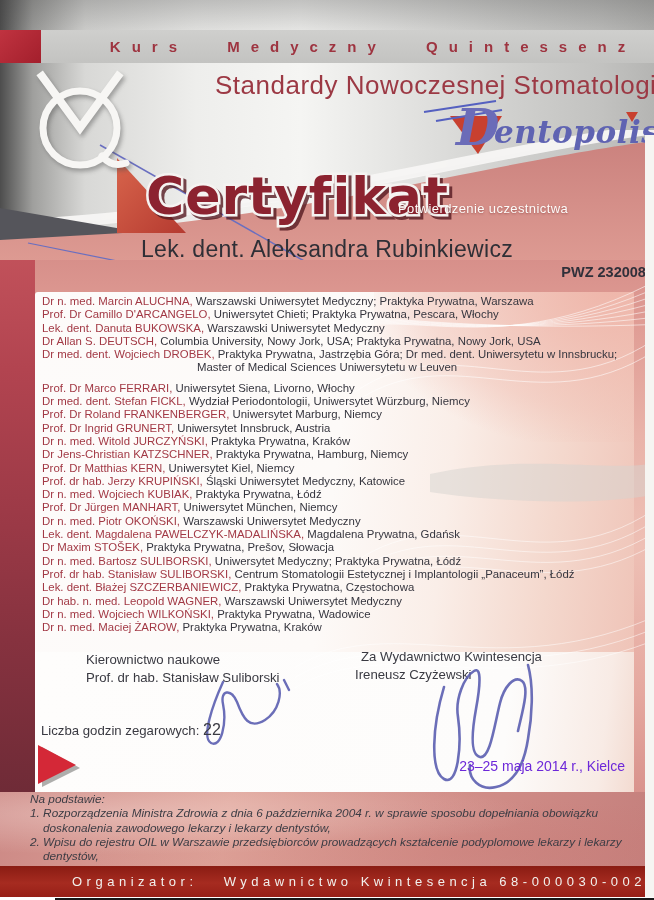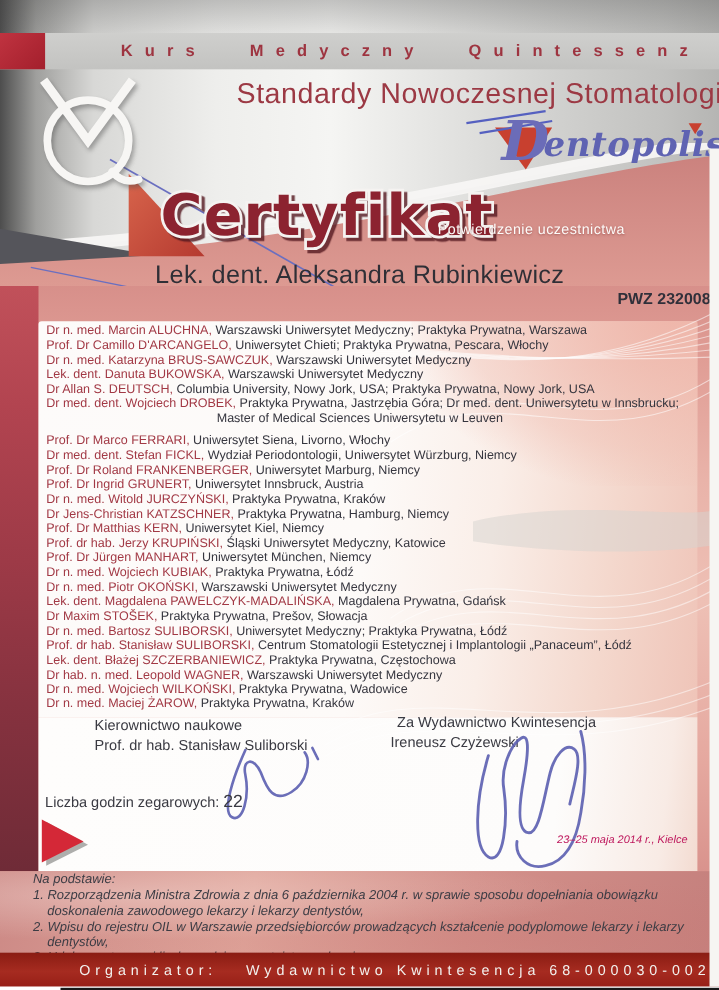--- a/index.html
+++ b/index.html
@@ -82,21 +82,21 @@
   .sig-left-name{left:41px;top:670px;}
   .sig-right-role{left:316px;top:649px;}
   .sig-right-name{left:310px;top:667px;}
   .sig-svg{position:absolute;pointer-events:none;}
   .sig-svg.left{left:185px;top:678px;width:130px;height:80px;}
   .sig-svg.right{left:420px;top:655px;width:150px;height:145px;}
   
   .hours{position:absolute;left:41px;top:721px;color:#3a3a42;font-size:13.2px;}
   .hours b{font-size:16px;font-weight:400;}
   .bullet{position:absolute;left:34px;top:743px;width:52px;height:46px;}
-  .date-place{position:absolute;left:400px;top:758px;width:225px;text-align:right;color:#be185d;font-size:10px;white-space:nowrap;font-style:italic;}
+  .date-place{position:absolute;left:400px;top:758px;width:225px;text-align:right;color:#6d28d9;font-size:14px;white-space:nowrap;}
   
   .legal-zone{
     position:absolute;left:0;top:792px;width:654px;height:74px;
     background:
       radial-gradient(ellipse at 18% 30%,rgba(255,240,235,.35) 0%,rgba(255,255,255,0) 55%),
       radial-gradient(ellipse at 75% 80%,rgba(200,120,115,.35) 0%,rgba(255,255,255,0) 60%),
       linear-gradient(100deg,#cd8a86 0%,#dfa49a 35%,#d3908a 65%,#c5807d 100%);
   }
   .legal{position:absolute;left:30px;top:0px;width:610px;color:#3c3c44;font-size:11.8px;line-height:14.3px;font-style:italic;}
   .legal-item{text-indent:-13px;padding-left:13px;}
@@ -199,34 +199,33 @@
       <path d="M60,330 C160,266 250,354 370,276"></path>
       <path d="M-10,412 C90,340 200,430 370,350"></path>
       <path d="M-10,422 C90,352 200,438 370,362"></path>
       <path d="M-10,432 C90,364 200,446 370,374"></path>
     </g>
   </svg>
 
   <div class="lect-list">
       <div class="lect-row"><span class="lect-name">Dr n. med. Marcin ALUCHNA,</span><span class="lect-aff"> Warszawski Uniwersytet Medyczny; Praktyka Prywatna, Warszawa</span></div>
       <div class="lect-row"><span class="lect-name">Prof. Dr Camillo D'ARCANGELO,</span><span class="lect-aff"> Uniwersytet Chieti; Praktyka Prywatna, Pescara, Włochy</span></div>
-      <div class="lect-row"><span class="lect-name">Dr n. med. Katarzyna BRUS-SAWCZUK,</span><span class="lect-aff"> Warszawski Uniwersytet Medyczny</span></div>
       <div class="lect-row"><span class="lect-name">Lek. dent. Danuta BUKOWSKA,</span><span class="lect-aff"> Warszawski Uniwersytet Medyczny</span></div>
       <div class="lect-row"><span class="lect-name">Dr Allan S. DEUTSCH,</span><span class="lect-aff"> Columbia University, Nowy Jork, USA; Praktyka Prywatna, Nowy Jork, USA</span></div>
       <div class="lect-row gap-after"><span class="lect-name">Dr med. dent. Wojciech DROBEK,</span><span class="lect-aff"> Praktyka Prywatna, Jastrzębia Góra; Dr med. dent. Uniwersytetu w Innsbrucku;</span><div class="lect-extra">Master of Medical Sciences Uniwersytetu w Leuven</div></div>
       <div class="lect-row"><span class="lect-name">Prof. Dr Marco FERRARI,</span><span class="lect-aff"> Uniwersytet Siena, Livorno, Włochy</span></div>
       <div class="lect-row"><span class="lect-name">Dr med. dent. Stefan FICKL,</span><span class="lect-aff"> Wydział Periodontologii, Uniwersytet Würzburg, Niemcy</span></div>
       <div class="lect-row"><span class="lect-name">Prof. Dr Roland FRANKENBERGER,</span><span class="lect-aff"> Uniwersytet Marburg, Niemcy</span></div>
       <div class="lect-row"><span class="lect-name">Prof. Dr Ingrid GRUNERT,</span><span class="lect-aff"> Uniwersytet Innsbruck, Austria</span></div>
       <div class="lect-row"><span class="lect-name">Dr n. med. Witold JURCZYŃSKI,</span><span class="lect-aff"> Praktyka Prywatna, Kraków</span></div>
       <div class="lect-row"><span class="lect-name">Dr Jens-Christian KATZSCHNER,</span><span class="lect-aff"> Praktyka Prywatna, Hamburg, Niemcy</span></div>
       <div class="lect-row"><span class="lect-name">Prof. Dr Matthias KERN,</span><span class="lect-aff"> Uniwersytet Kiel, Niemcy</span></div>
       <div class="lect-row"><span class="lect-name">Prof. dr hab. Jerzy KRUPIŃSKI,</span><span class="lect-aff"> Śląski Uniwersytet Medyczny, Katowice</span></div>
+      <div class="lect-row"><span class="lect-name">Dr n. med. Wojciech KUBIAK,</span><span class="lect-aff"> Praktyka Prywatna, Łódź</span></div>
       <div class="lect-row"><span class="lect-name">Prof. Dr Jürgen MANHART,</span><span class="lect-aff"> Uniwersytet München, Niemcy</span></div>
-      <div class="lect-row"><span class="lect-name">Dr n. med. Wojciech KUBIAK,</span><span class="lect-aff"> Praktyka Prywatna, Łódź</span></div>
       <div class="lect-row"><span class="lect-name">Dr n. med. Piotr OKOŃSKI,</span><span class="lect-aff"> Warszawski Uniwersytet Medyczny</span></div>
       <div class="lect-row"><span class="lect-name">Lek. dent. Magdalena PAWELCZYK-MADALIŃSKA,</span><span class="lect-aff"> Magdalena Prywatna, Gdańsk</span></div>
       <div class="lect-row"><span class="lect-name">Dr Maxim STOŠEK,</span><span class="lect-aff"> Praktyka Prywatna, Prešov, Słowacja</span></div>
       <div class="lect-row"><span class="lect-name">Dr n. med. Bartosz SULIBORSKI,</span><span class="lect-aff"> Uniwersytet Medyczny; Praktyka Prywatna, Łódź</span></div>
       <div class="lect-row"><span class="lect-name">Prof. dr hab. Stanisław SULIBORSKI,</span><span class="lect-aff"> Centrum Stomatologii Estetycznej i Implantologii „Panaceum”, Łódź</span></div>
       <div class="lect-row"><span class="lect-name">Lek. dent. Błażej SZCZERBANIEWICZ,</span><span class="lect-aff"> Praktyka Prywatna, Częstochowa</span></div>
       <div class="lect-row"><span class="lect-name">Dr hab. n. med. Leopold WAGNER,</span><span class="lect-aff"> Warszawski Uniwersytet Medyczny</span></div>
       <div class="lect-row"><span class="lect-name">Dr n. med. Wojciech WILKOŃSKI,</span><span class="lect-aff"> Praktyka Prywatna, Wadowice</span></div>
       <div class="lect-row"><span class="lect-name">Dr n. med. Maciej ŻAROW,</span><span class="lect-aff"> Praktyka Prywatna, Kraków</span></div>
     </div>

